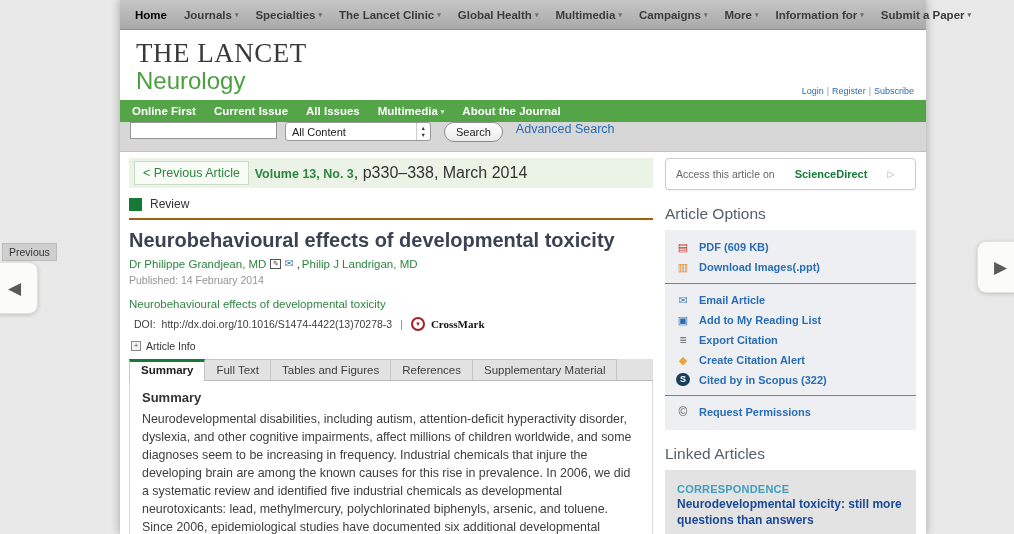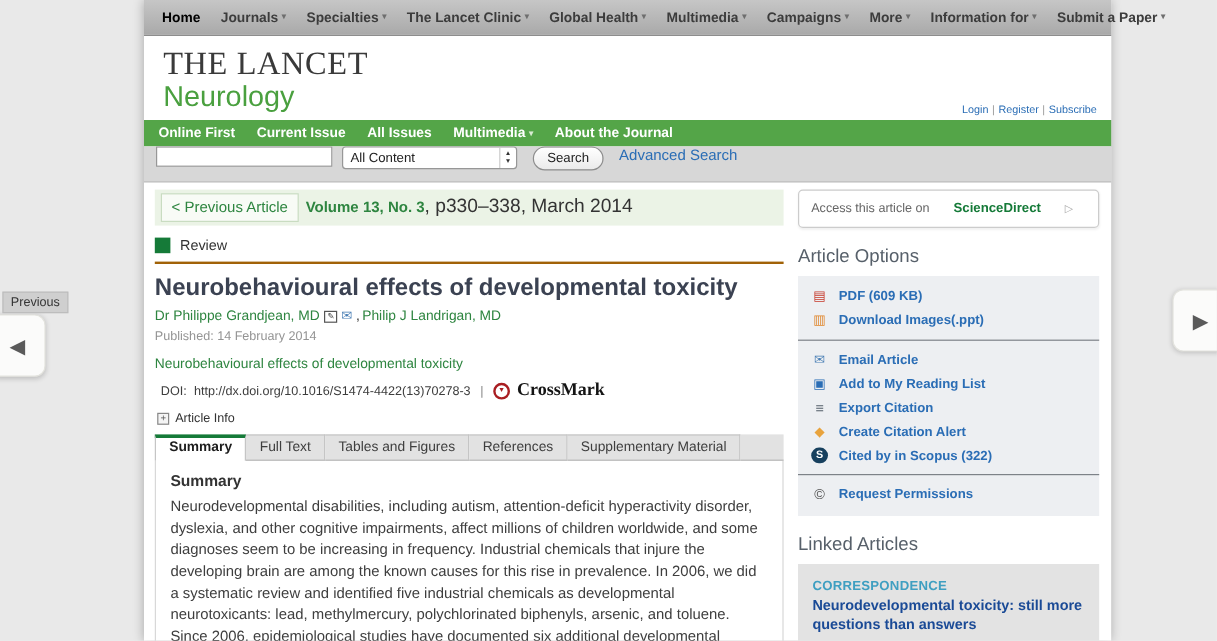--- a/index.html
+++ b/index.html
@@ -53,21 +53,21 @@
   .authors { font-size:11.5px; color:#333; display:flex; align-items:center; gap:2px; }
   .authors a { color:#2e8540; text-decoration:none; cursor:pointer; }
   .corrbox { display:inline-flex; align-items:center; justify-content:center; width:11px; height:10px; border:1px solid #555; background:#fff; font-size:7px; color:#333; margin-left:2px; }
   .env { color:#4a7fb5; font-size:11px; margin:0 1px; }
   .pub { font-size:10.5px; color:#949494; margin-top:4px; }
   .retitle { display:inline-block; margin-top:12px; color:#2e8540; font-size:11.5px; text-decoration:none; cursor:pointer; }
   .doirow { margin-top:5px; padding-left:5px; font-size:10.5px; color:#3d3d3d; display:flex; align-items:center; gap:6px; }
   .doiu { color:#3d3d3d; text-decoration:none; cursor:pointer; }
   .pipe2 { color:#888; margin:0 2px; }
   .cmic { width:14px; height:14px; border:2px solid #a91e22; border-radius:50%; display:inline-flex; align-items:center; justify-content:center; font-size:6px; color:#a91e22; background:#fff; }
-  .cm { font-family:"Liberation Serif", serif; font-weight:bold; font-size:15px; color:#141414;text-align:right; }
+  .cm { font-family:"Liberation Serif", serif; font-weight:bold; font-size:11px; color:#141414;text-align:right; }
 
   .ainfo { margin-top:9px; padding-left:2px; display:flex; align-items:center; gap:5px; font-size:10.5px; color:#333; cursor:pointer; }
   .plusbox { width:10px; height:10px; border:1px solid #888; background:#f4f4f4; font-size:8px; line-height:8px; text-align:center; color:#555; }
 
   .tabs { display:flex; margin-top:7px; align-items:stretch; }
   .tab { background:#e2e2e2; border:1px solid #c5c5c5; border-left:none; border-bottom:1px solid #b9b9b9; font-size:11.5px; color:#3e3e3e; padding:4px 11px; cursor:pointer; white-space:nowrap; }
   .tab.first { border-left:1px solid #c5c5c5; }
   .tab.active { background:#fff; border-top:3px solid #157a38; border-bottom:none; font-weight:bold; color:#1d1d1d; padding-top:2px; }
   .tabfill { flex:1; background:#e2e2e2; border-bottom:1px solid #b9b9b9; }
 

